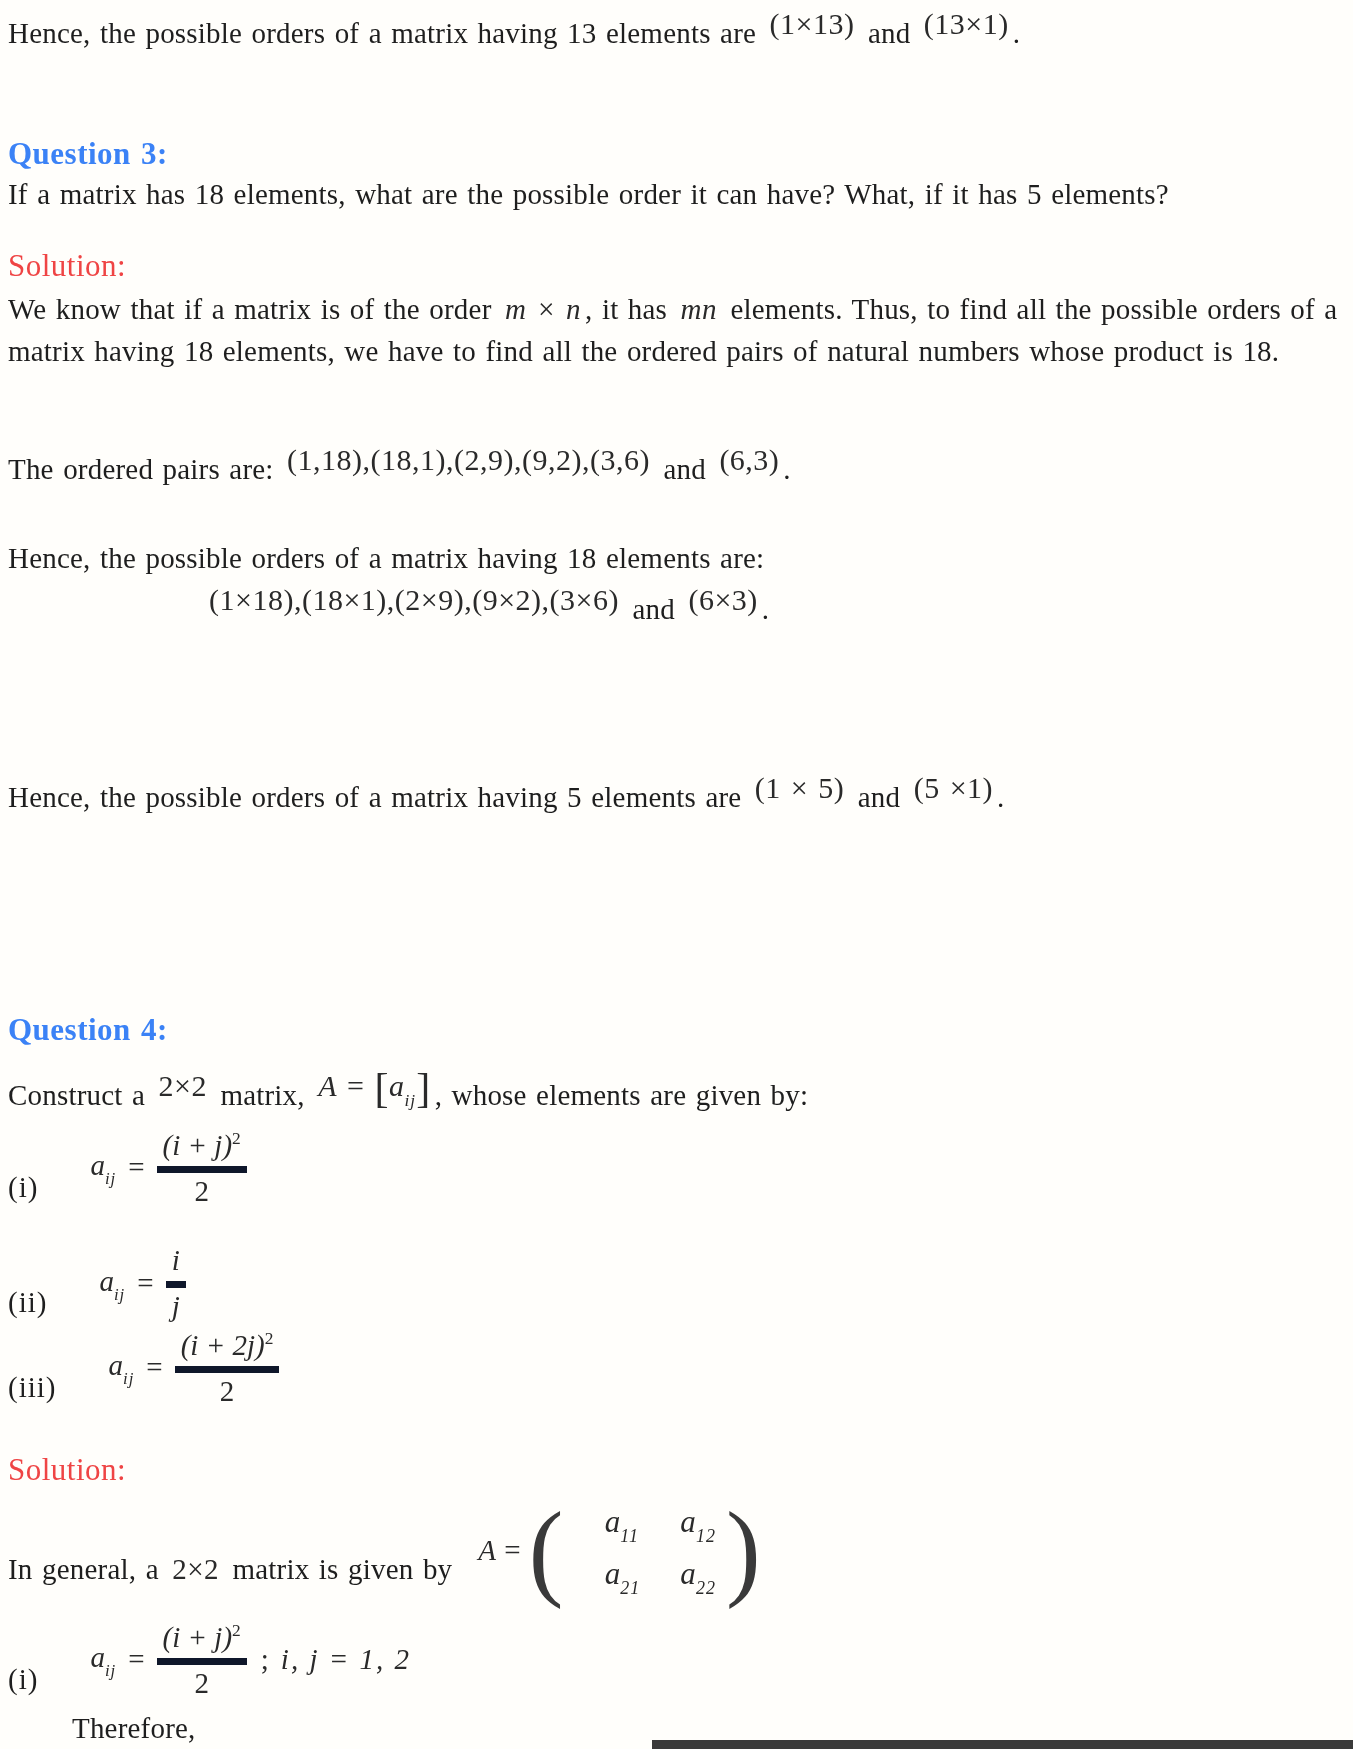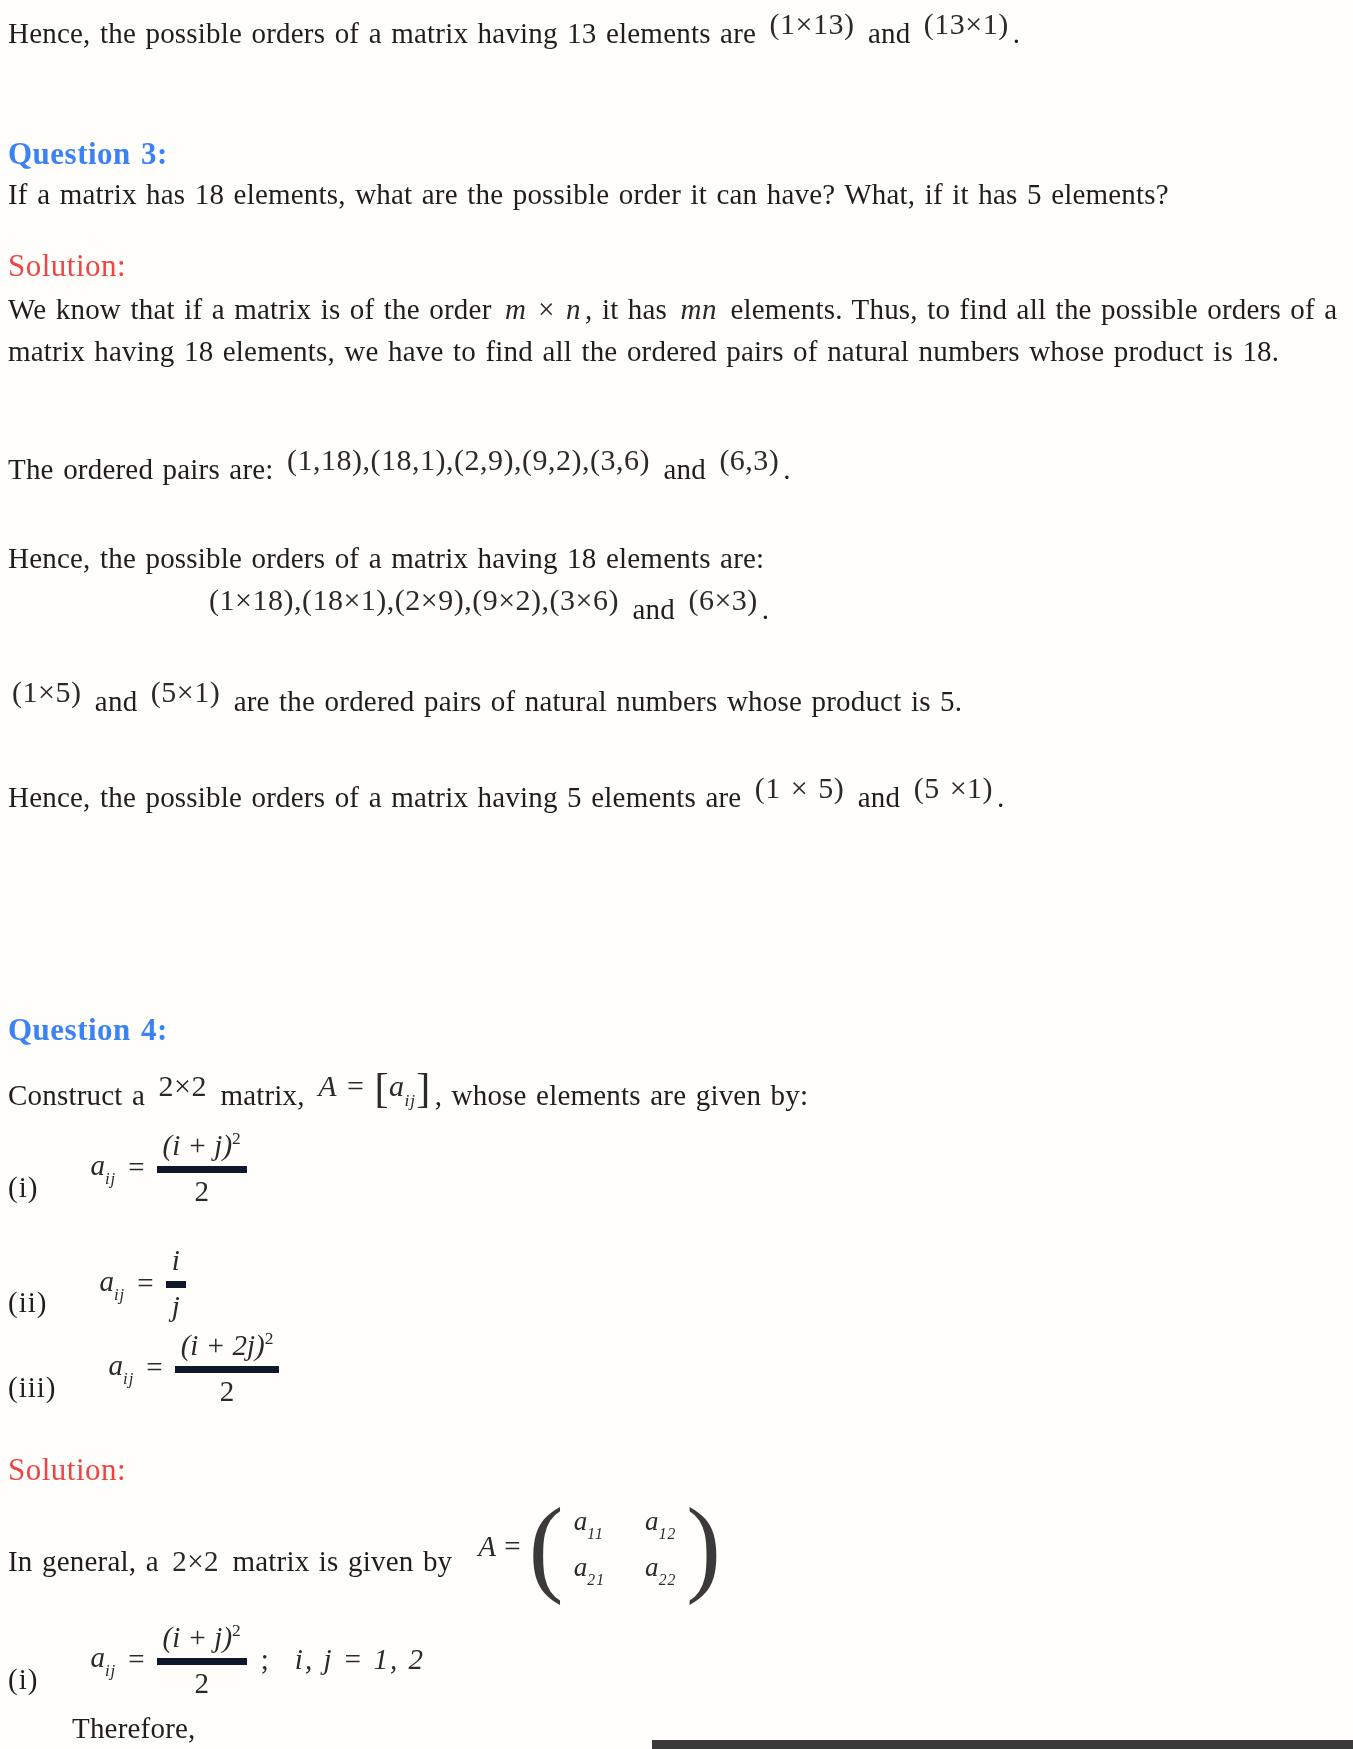--- a/index.html
+++ b/index.html
@@ -44,25 +44,25 @@
   .sb { font-size: 0.58em; font-style: italic; letter-spacing: 1px; position: relative; top: 0.15em; text-align: right; }
   .sp { font-size: 0.6em; }
   
   .frac { display: inline-flex; flex-direction: column; align-items: center; vertical-align: middle; color: #2a2a2a; }
   .frac .num { padding: 0 6px 4px; border-bottom: 7px solid #0f172a; }
   .frac .den { padding-top: 2px; }
   .formula-row { position: absolute; left: 8px; display: flex; align-items: flex-end; font-size: 29px; }
   .item-label { margin-bottom: 4px; letter-spacing: 1px; }
   .expr { display: inline-flex; align-items: center; gap: 12px; margin-left: 52px; color: #2a2a2a; }
   .semi { margin-left: 2px; }
-  .cond { margin-left: 14px; letter-spacing: 2px; }
+  .cond { margin-left: 0; letter-spacing: 2px; }
   
   .matrix-expr { display: inline-flex; align-items: center; gap: 8px; margin-left: 26px; margin-bottom: -12px; color: #2a2a2a; }
   .paren { font-size: 104px; font-weight: 300; line-height: 0.85; transform: scaleY(1.03); color: #3a3a3a; }
-  .mat { display: grid; grid-template-columns: auto auto; column-gap: 40px; row-gap: 12px; font-size: 27px; padding: 2px 2px; }
+  .mat { display: grid; grid-template-columns: auto auto; column-gap: 40px; row-gap: 12px; font-size: 31px; padding: 2px 2px; margin-left: 31px; }
   .bracket { font-size: 42px; line-height: 0; vertical-align: -6px; font-weight: 300; }
   .gen-line { display: flex; align-items: flex-end; }
   .bottom-bar { position: absolute; background: #3a3a3a; }
 </style>
 </head>
 <body>
 
 <div id="canvas">
 
   <div class="block nowrap" style="top:16px">
@@ -93,26 +93,20 @@
   </div>
 
   <div class="block nowrap" style="top:542px">Hence, the possible orders of a matrix having 18 elements are:</div>
 
   <div class="block nowrap" style="top:592px; left:205px">
     <span class="m">(1×18),(18×1),(2×9),(9×2),(3×6)</span>
     <span>and</span>
     <span class="m">(6×3)</span><span>.</span>
   </div>
 
-  <div class="block nowrap" style="top:684px">
-    <span class="m">(1×5)</span>
-    <span>and</span>
-    <span class="m">(5×1)</span>
-    <span>are the ordered pairs of natural numbers whose product is 5.</span>
-  </div>
 
   <div class="block nowrap" style="top:780px">
     <span>Hence, the possible orders of a matrix having 5 elements are</span>
     <span class="m">(1 × 5)</span>
     <span>and</span>
     <span class="m">(5 ×1)</span><span>.</span>
   </div>
 
   <div class="block q-heading" style="top:1012px">Question 4:</div>
 

